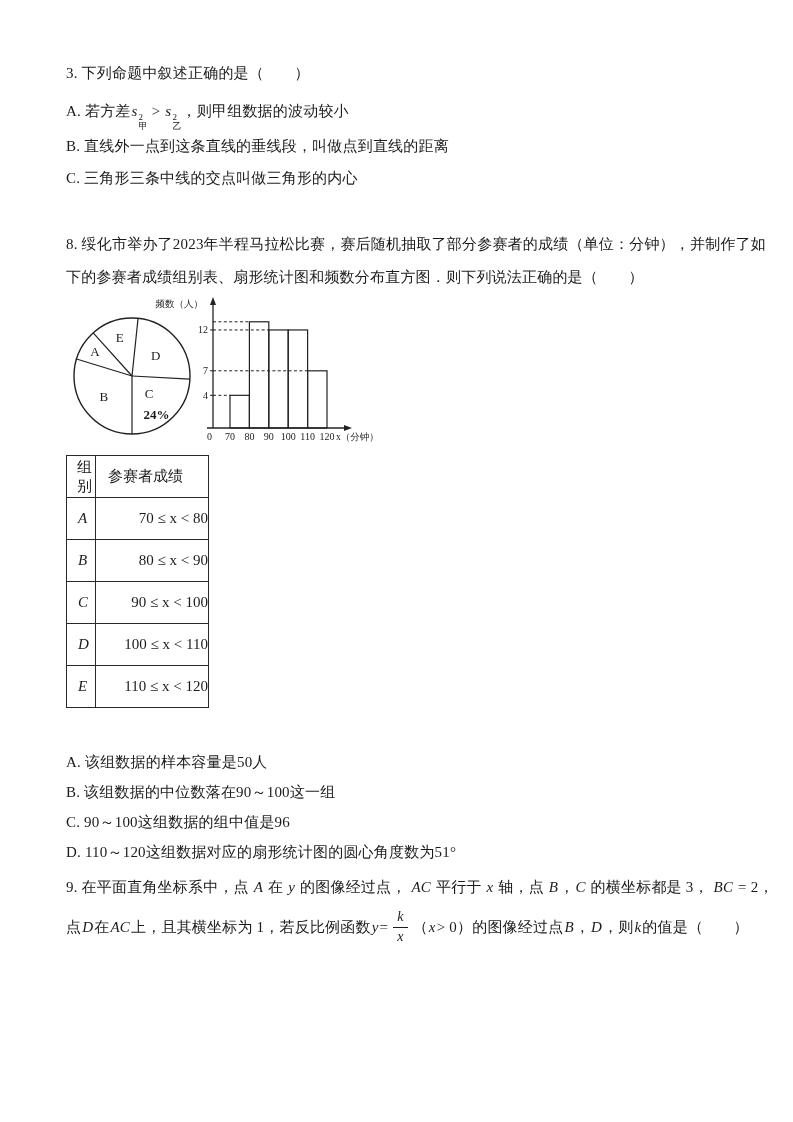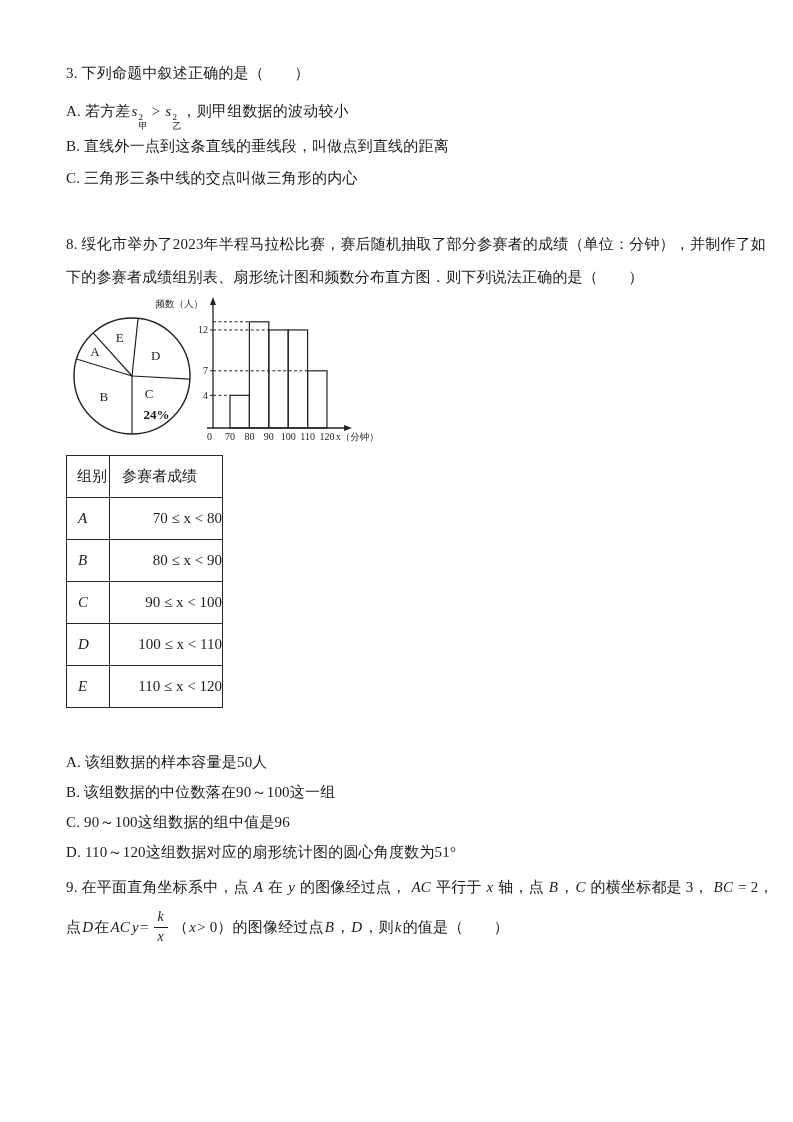--- a/index.html
+++ b/index.html
@@ -9,21 +9,21 @@
   .line { position:absolute; left:66px; font-size:15px; line-height:22px; white-space:nowrap; letter-spacing:0.2px; }
   .var { font-style:italic; font-family:"Liberation Serif",serif; padding:0 1px; }
   .stack { display:inline-flex; flex-direction:column; align-items:flex-start; font-size:9px; line-height:1.05; vertical-align:-4px; }
   .frac { display:inline-flex; flex-direction:column; align-items:center; margin:0 5px; font-size:14px; line-height:1.15; vertical-align:middle; }
   .frac .fnum { padding:0 4px 1px; border-bottom:1.2px solid #1b1b1b; }
   .frac .fden { padding-top:1px; }
   .flexline { display:flex; align-items:center; }
   .score-table { position:absolute; left:66px; top:455px; border-collapse:collapse; background:#fff; }
   .score-table th, .score-table td { border:1.6px solid #2a2a2a; height:42px; font-size:15px; font-weight:normal; }
   .score-table th { text-align:left; padding-left:10px; }
-  .score-table th:first-child { width:43px; }
+  .score-table th:first-child { width:29px; }
   .score-table th:last-child  { width:113px; padding-left:12px; }
   .score-table td.cell-group { text-align:left; padding-left:11px; font-style:italic; }
   .score-table td.cell-range { text-align:right; }
   .figure { position:absolute; left:60px; top:292px; }
   .tick { font-family:"Liberation Serif",serif; font-size:10px; fill:#1b1b1b; }
   .axis-label { font-family:"Liberation Serif",serif; font-size:9.5px; fill:#1b1b1b; }
   .pie-label { font-family:"Liberation Serif",serif; font-size:13px; fill:#1b1b1b; }
   .pie-value { font-family:"Liberation Serif",serif; font-size:13px; font-weight:bold; fill:#1b1b1b; }
 </style>
 </head>
@@ -127,20 +127,21 @@
   <div class="line" style="top:781px">B. 该组数据的中位数落在90～100这一组</div>
   <div class="line" style="top:811px">C. 90～100这组数据的组中值是96</div>
   <div class="line" style="top:841px">D. 110～120这组数据对应的扇形统计图的圆心角度数为51°</div>
 
   <div class="line" style="top:876px"><span>9. 在平面直角坐标系中，点 </span><span class="var">A</span><span> 在 </span><span class="var">y</span><span> 的图像经过点， </span><span class="var">AC</span><span> 平行于 </span><span class="var">x</span><span> 轴，点 </span><span class="var">B</span><span>，</span><span class="var">C</span><span> 的横坐标都是 3， </span><span class="var">BC</span><span> = 2，</span></div>
   <div class="line flexline" style="top:900px; height:54px">
       <span>点 </span>
       <span class="var">D</span>
       <span> 在 </span>
       <span class="var">AC</span>
+      <span> 上，且其横坐标为 1，若反比例函数 </span>
       <span class="var">y</span>
       <span> = </span>
       <span class="frac">
         <span class="fnum var">k</span>
         <span class="fden var">x</span>
       </span>
       <span>（</span>
       <span class="var">x</span>
       <span> &gt; 0）的图像经过点 </span>
       <span class="var">B</span>

